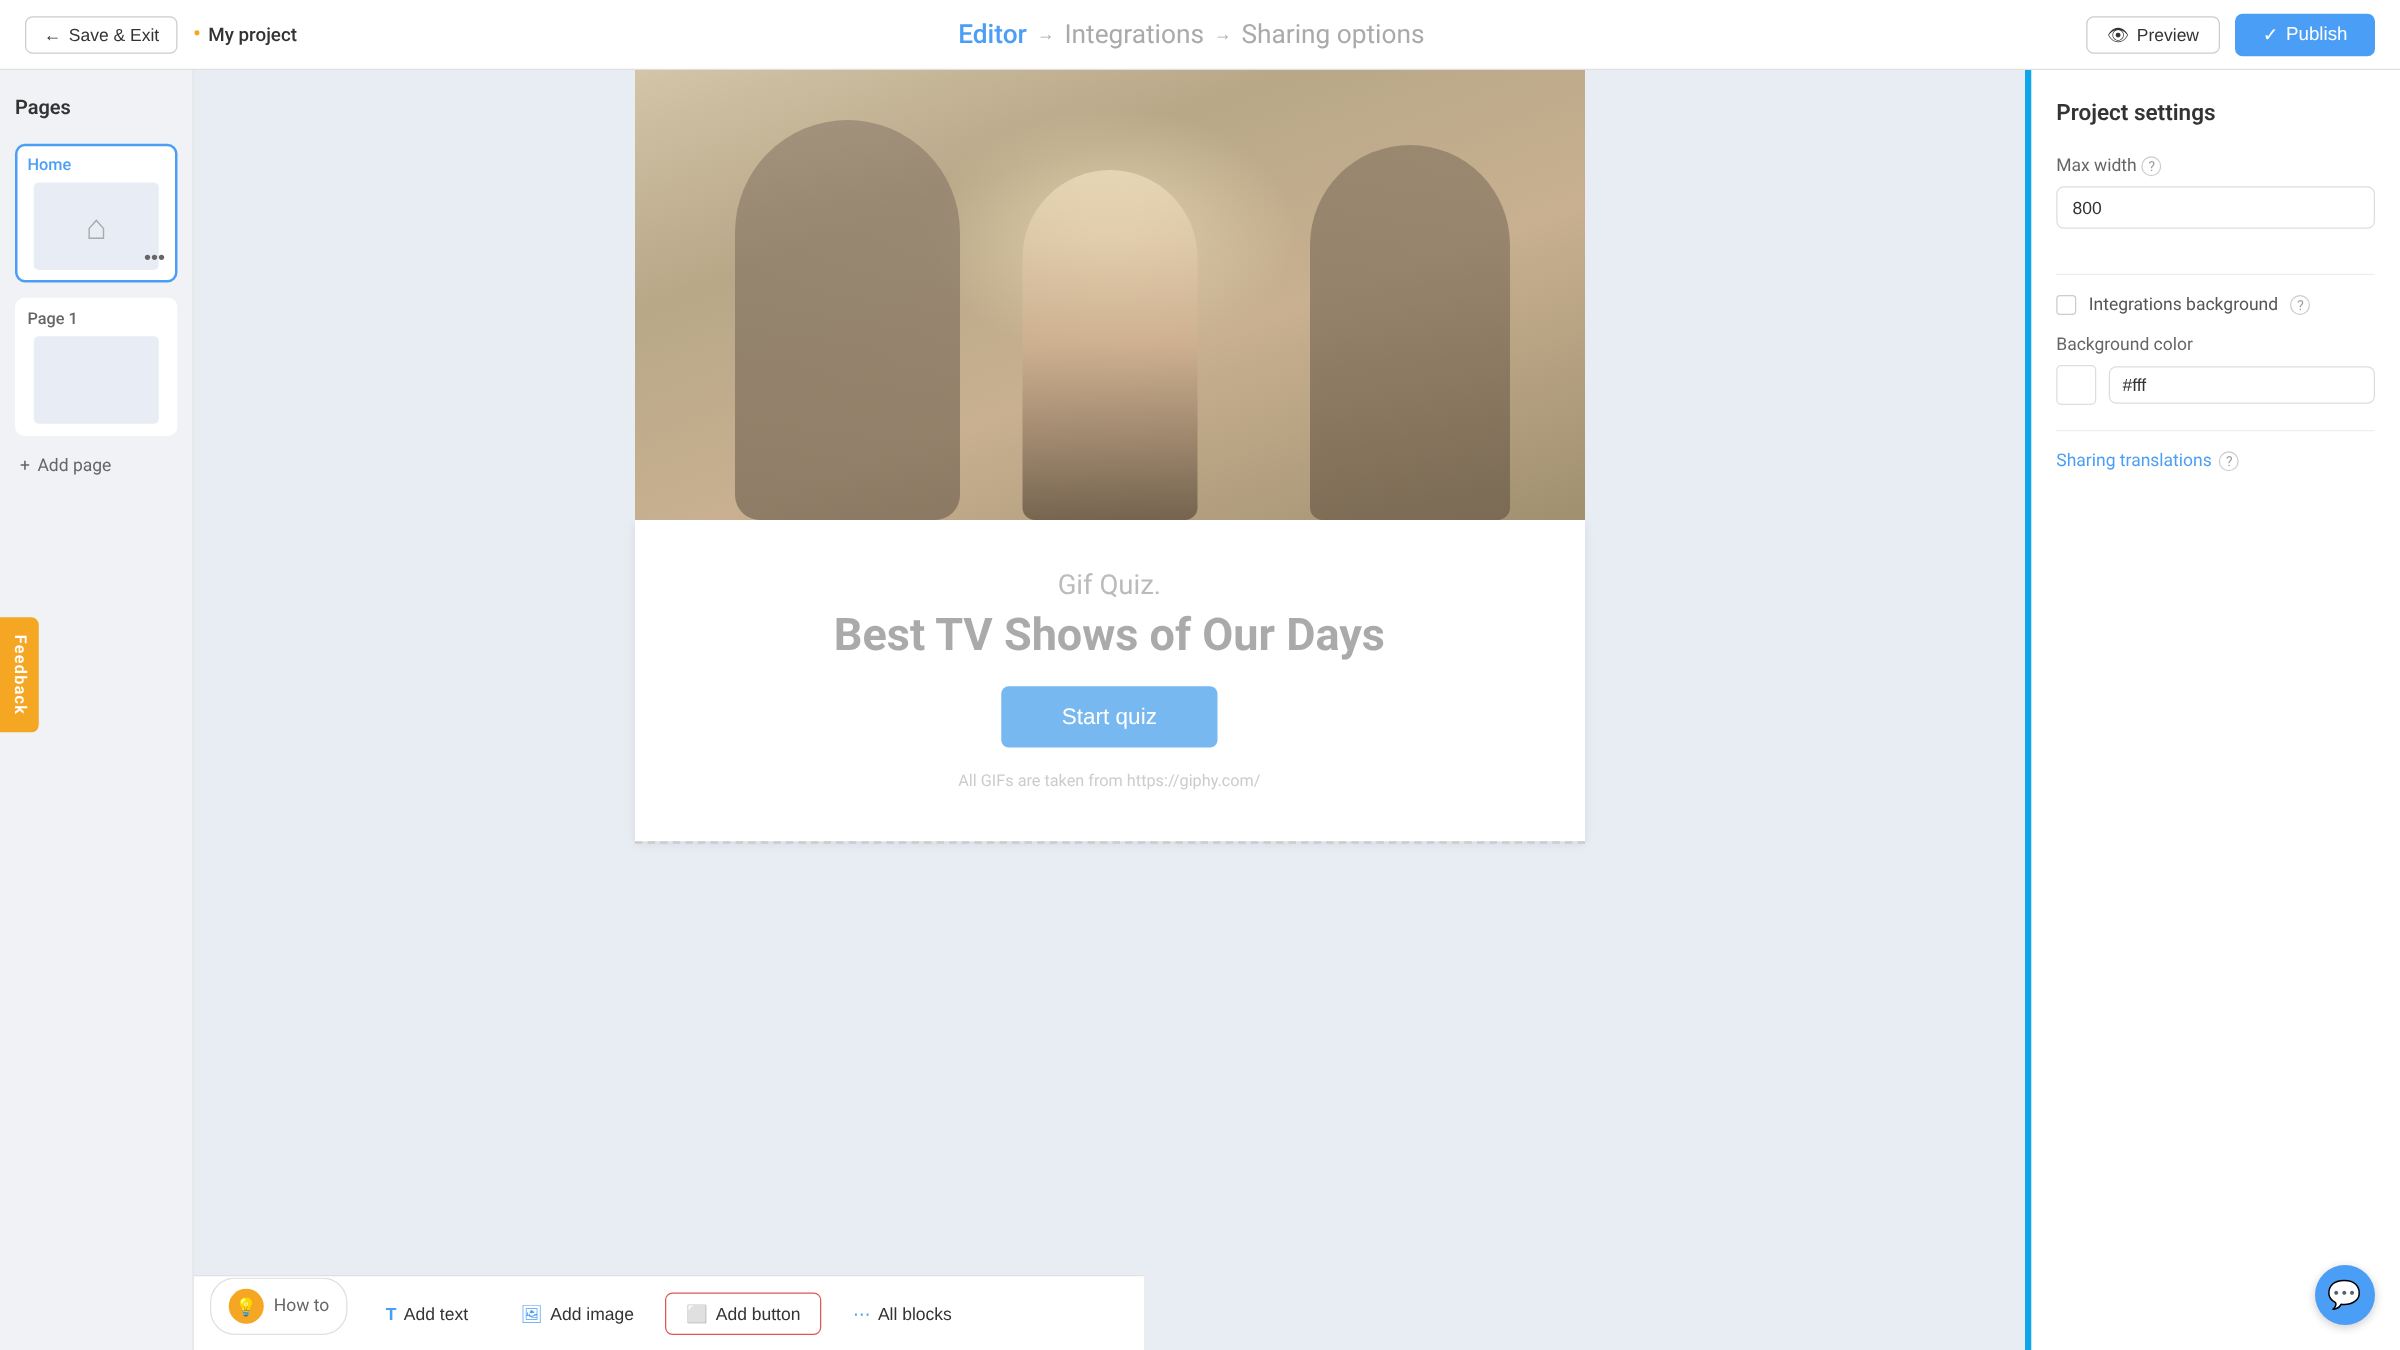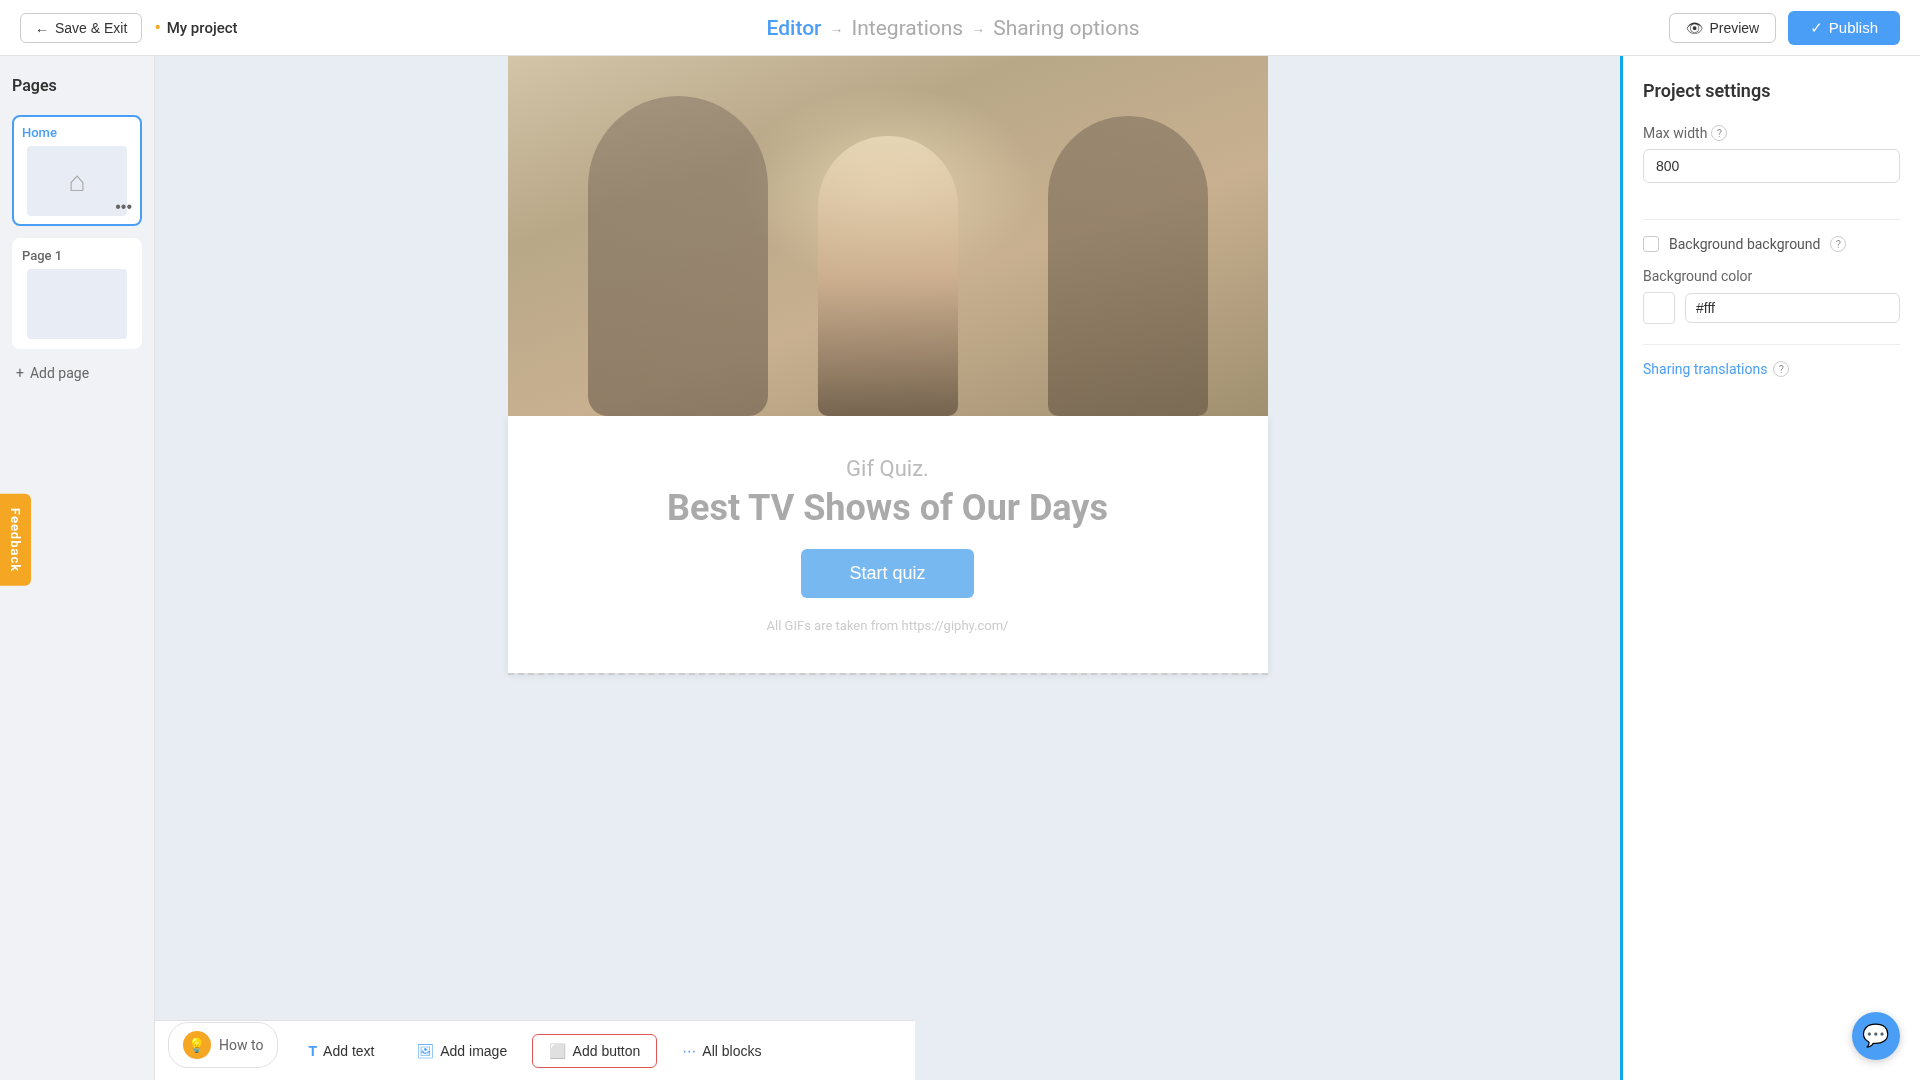--- a/index.html
+++ b/index.html
@@ -108,21 +108,21 @@
     .how-to-btn {
       position: fixed; bottom: 16px; left: 160px;
       display: flex; align-items: center; gap: 8px;
       background: #fff; border: 1px solid #e0e0e0; border-radius: 20px;
       padding: 8px 14px; cursor: pointer; font-size: 14px; color: #666;
     }
     .bulb-icon { background: #f5a623; border-radius: 50%; width: 28px; height: 28px; display: flex; align-items: center; justify-content: center; color: #fff; font-size: 14px; }
 
     
     .right-panel {
-      width: 300px; background: #fff; border-left: 3px solid #0ea5e9;
+      width: 300px; background: #fff; border-left: 5px solid #0ea5e9;
       padding: 24px 20px; flex-shrink: 0; overflow-y: auto;
     }
     .panel-title { font-size: 18px; font-weight: 600; color: #333; margin-bottom: 24px; }
     .panel-label { font-size: 14px; color: #666; margin-bottom: 8px; display: flex; align-items: center; gap: 4px; }
     .panel-input {
       width: 100%; border: 1px solid #ddd; border-radius: 6px;
       padding: 8px 12px; font-size: 14px; color: #333; margin-bottom: 20px;
     }
     .panel-divider { border: none; border-top: 1px solid #eee; margin: 16px 0; }
     .checkbox-row { display: flex; align-items: center; gap: 10px; margin-bottom: 16px; }
@@ -294,21 +294,21 @@
     <div class="panel-label">
       <span>Max width</span>
       <span class="help-icon">?</span>
     </div>
     <input class="panel-input" type="text" value="800" style="">
 
     <hr class="panel-divider">
 
     <div class="checkbox-row">
       <div class="checkbox"></div>
-      <span class="checkbox-label">Background background</span>
+      <span class="checkbox-label">Integrations background</span>
       <span class="help-icon">?</span>
     </div>
 
     <div class="panel-label">
       <span>Background color</span>
     </div>
     <div class="color-row">
       <div class="color-swatch"></div>
       <input class="color-input" type="text" value="#fff" style="">
     </div>

